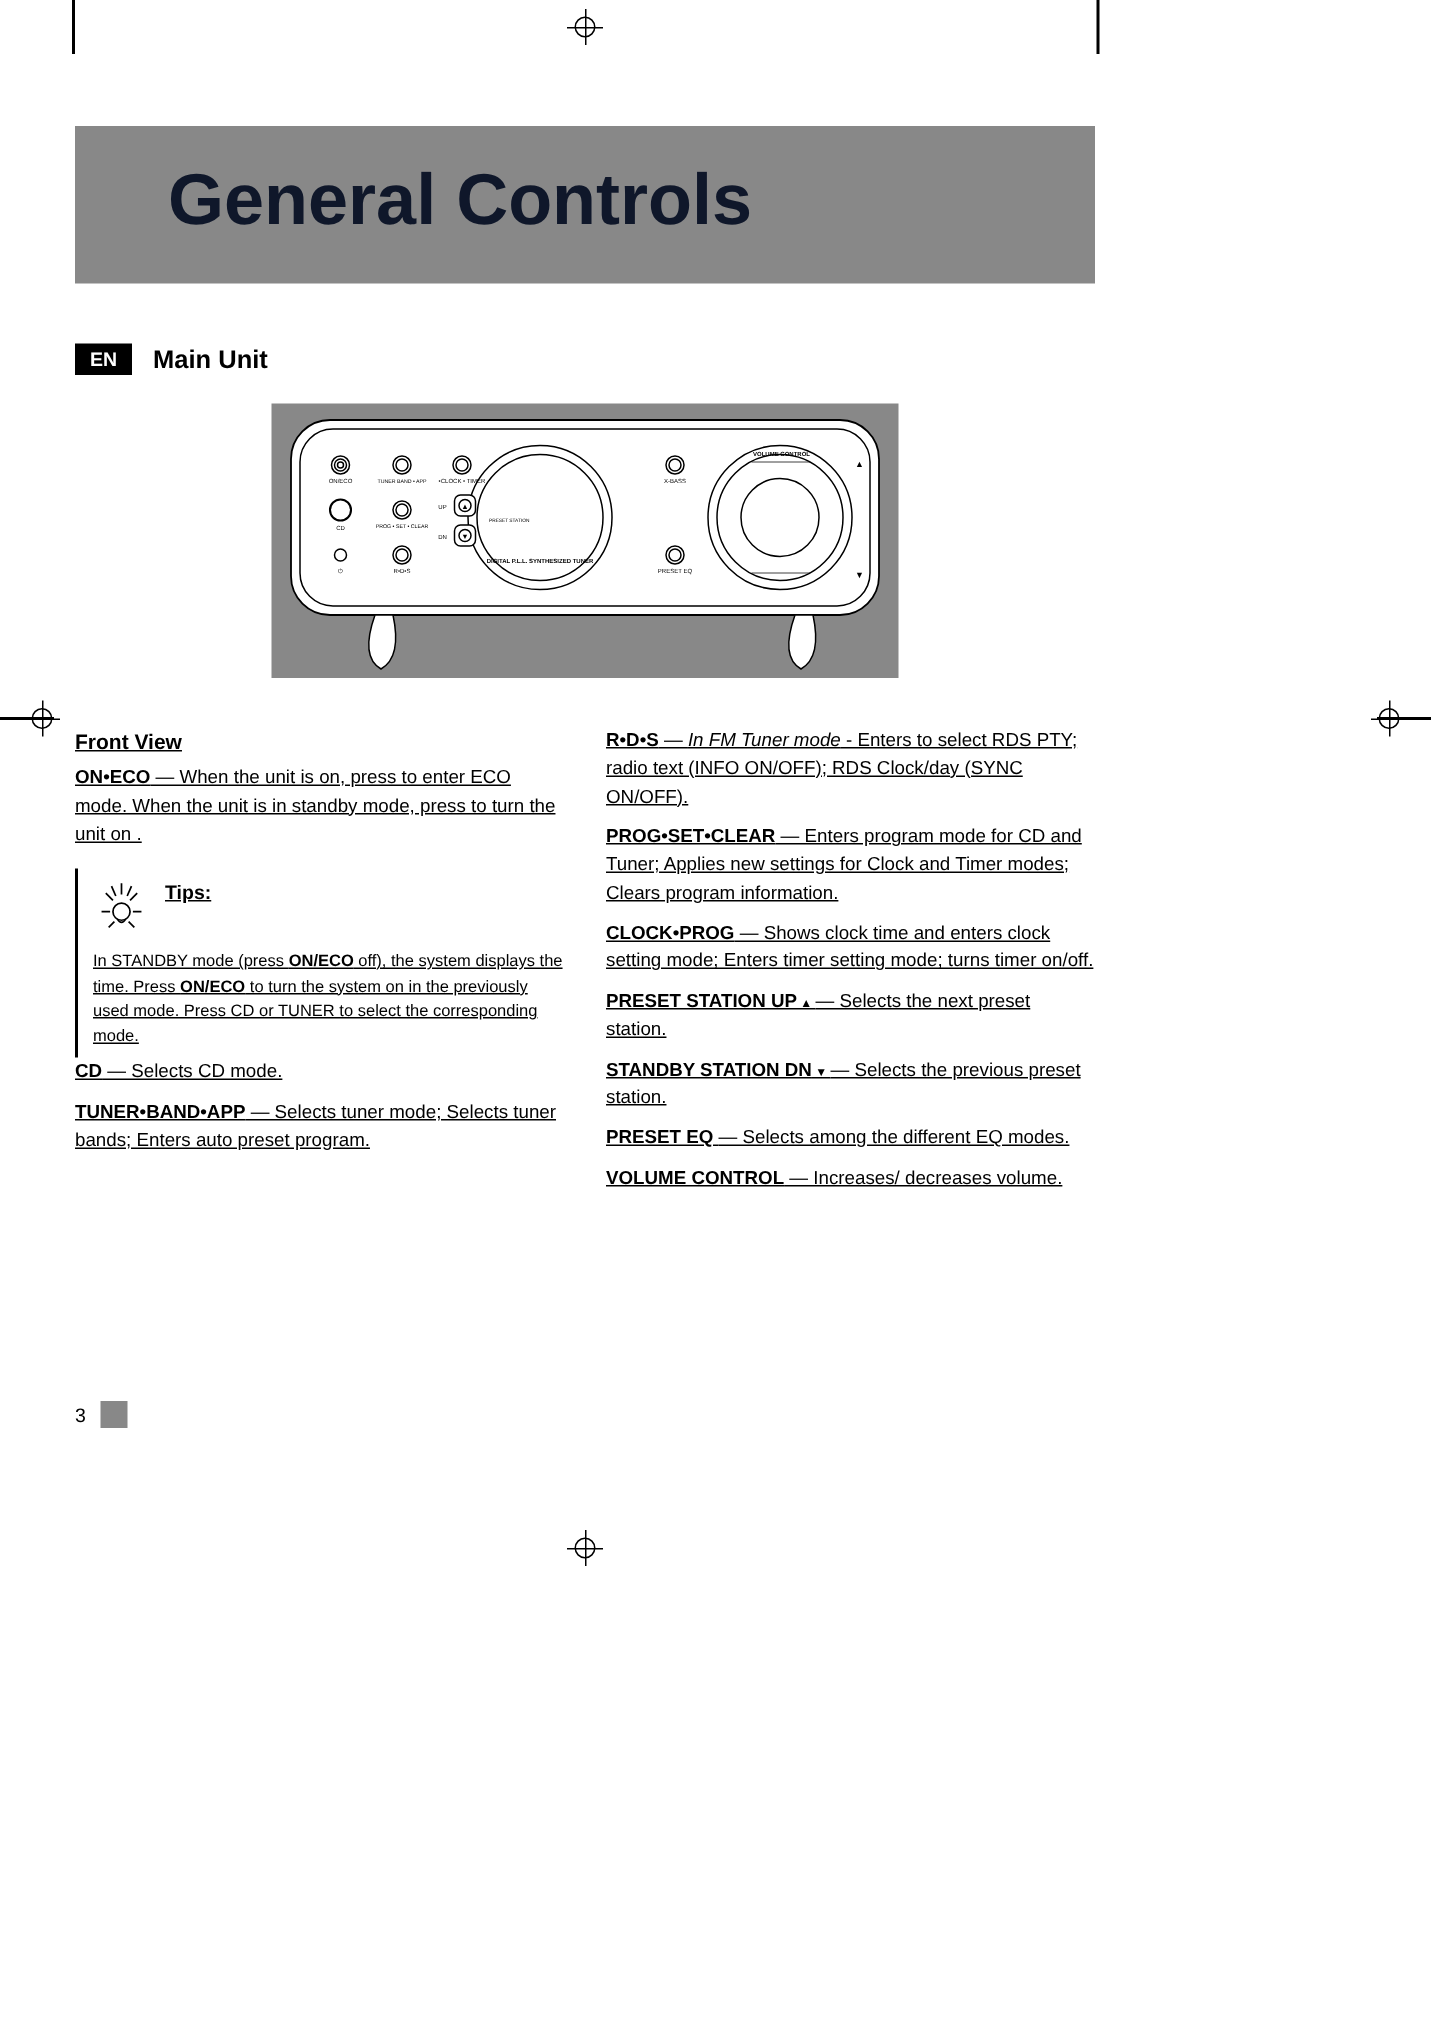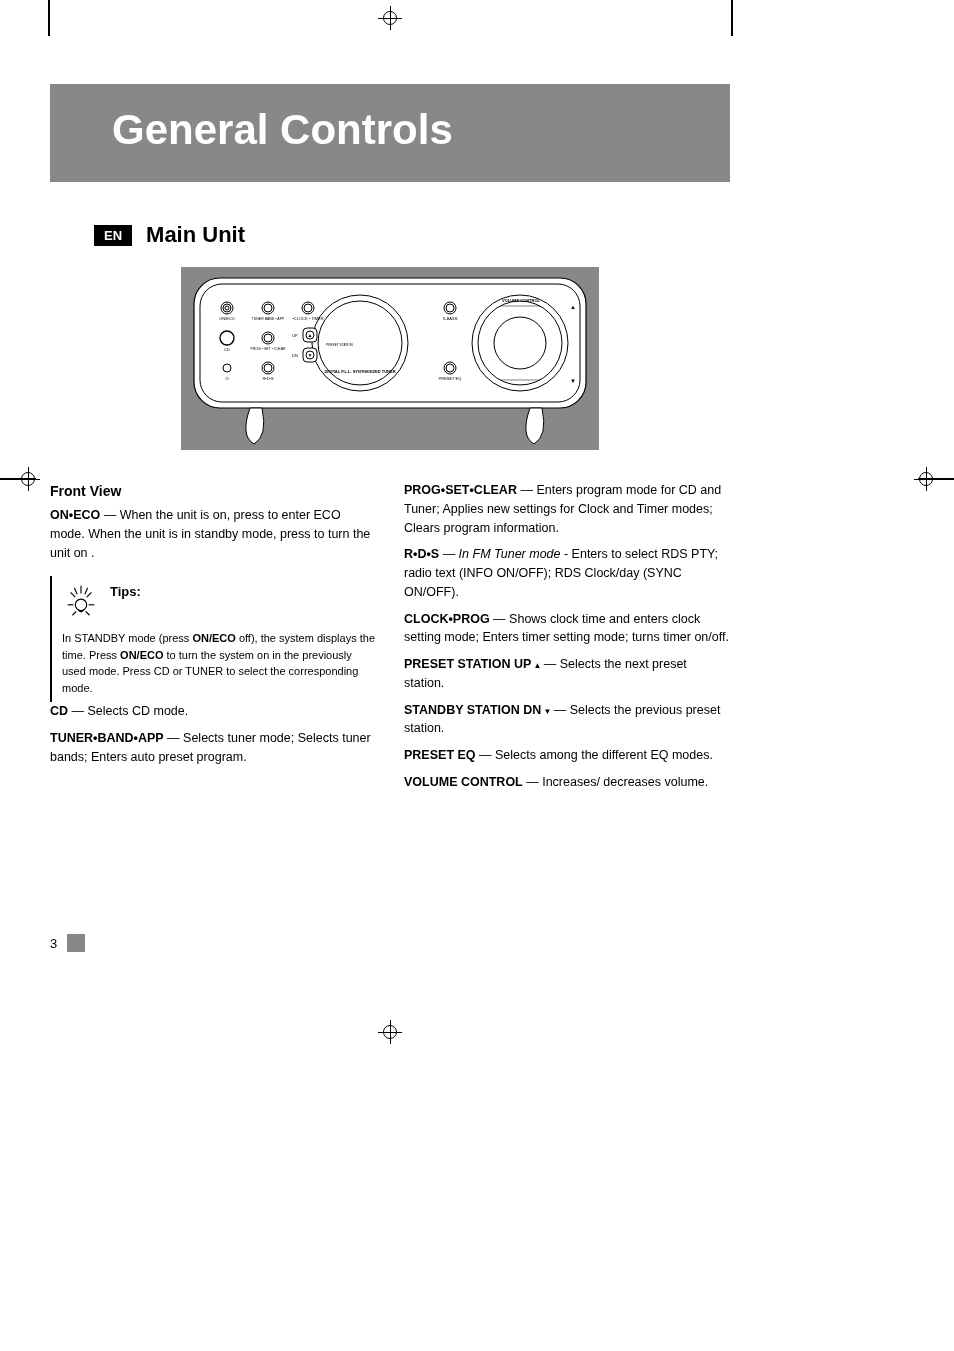--- a/index.html
+++ b/index.html
@@ -66,56 +66,56 @@
       top: 84px;
       left: 50px;
       width: 680px;
     }
     .title-band {
       background: #888;
       padding: 22px 24px 28px 62px;
       margin-bottom: 40px;
     }
     .title-band h1 {
-      font-size: 42px;
+      font-size: 48px;
       font-weight: 900;
-      color: #ffffff;
+      color: #0f172a;
       font-family: Arial, Helvetica, sans-serif;
     }
     .en-badge {
       display: inline-block;
       background: #000;
       color: #fff;
       font-weight: bold;
       padding: 3px 10px;
       font-size: 13px;
       margin-right: 14px;
       vertical-align: middle;
-      margin-left: 44px;
     }
     .section-heading {
       display: flex;
       align-items: center;
       margin-bottom: 18px;
     }
     .section-heading h2 {
       display: inline-block;
-      font-size: 22px;
+      font-size: 17px;
       font-weight: bold;
     }
     .device-figure {
       text-align: center;
       margin-bottom: 26px;
     }
     .device-figure svg {
       display: inline-block;
     }
     .columns {
       display: flex;
       gap: 28px;
+      text-decoration: underline;
     }
     .col {
       flex: 1;
       font-size: 12.5px;
       line-height: 1.5;
     }
     h3.subhead {
       font-size: 14px;
       font-weight: bold;
       margin-bottom: 4px;
@@ -302,24 +302,24 @@
       <div class="para">
         <span class="term">CD</span><span> — Selects CD mode.</span>
       </div>
       <div class="para">
         <span class="term">TUNER•BAND•APP</span><span> — Selects tuner mode; Selects tuner bands; Enters auto preset program.</span>
       </div>
     </div>
 
     <div class="col">
       <div class="para">
+        <span class="term">R•D•S</span><span> — </span><span class="italic">In FM Tuner mode</span><span> - Enters to select RDS PTY; radio text (INFO ON/OFF); RDS Clock/day (SYNC ON/OFF).</span>
+      </div>
+      <div class="para">
         <span class="term">PROG•SET•CLEAR</span><span> — Enters program mode for CD and Tuner; Applies new settings for Clock and Timer modes; Clears program information.</span>
-      </div>
-      <div class="para">
-        <span class="term">R•D•S</span><span> — </span><span class="italic">In FM Tuner mode</span><span> - Enters to select RDS PTY; radio text (INFO ON/OFF); RDS Clock/day (SYNC ON/OFF).</span>
       </div>
       <div class="para">
         <span class="term">CLOCK•PROG</span><span> — Shows clock time and enters clock setting mode; Enters timer setting mode; turns timer on/off.</span>
       </div>
       <div class="para">
         <span class="term">PRESET STATION UP</span><span style="font-size:8px;"> ▲ </span><span> — Selects the next preset station.</span>
       </div>
       <div class="para">
         <span class="term">STANDBY STATION DN</span><span style="font-size:8px;"> ▼ </span><span> — Selects the previous preset station.</span>
       </div>

